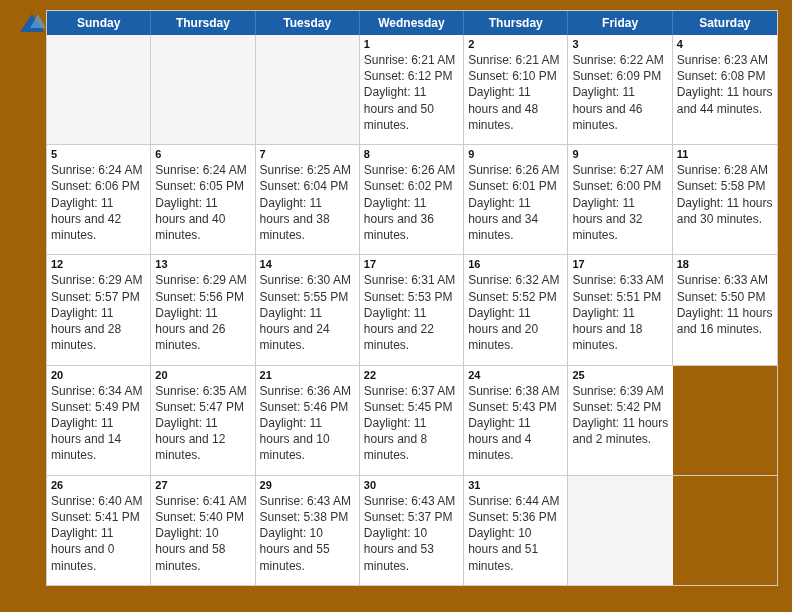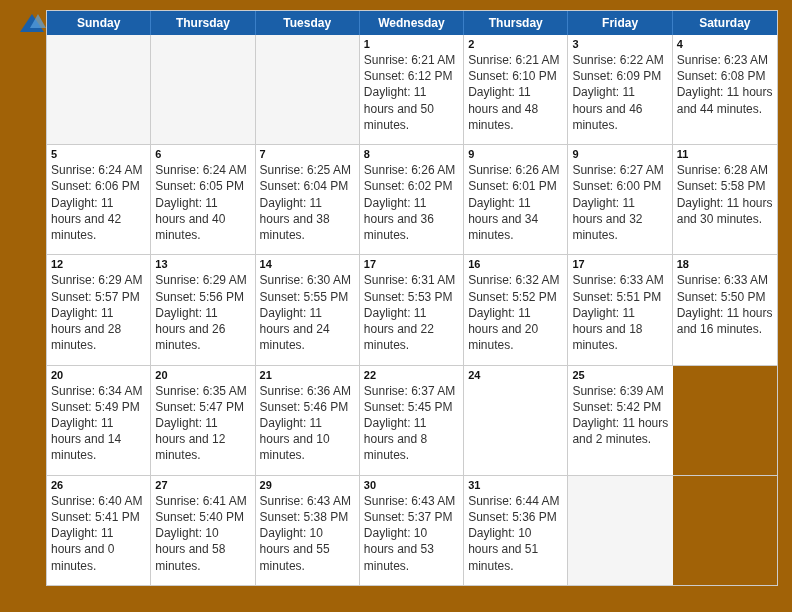--- a/index.html
+++ b/index.html
@@ -307,20 +307,24 @@
           </div>
           <div class="cal-cell">
             <span class="day-number">22</span>
             <div class="cell-text">Sunrise: 6:37 AM
 Sunset: 5:45 PM
 Daylight: 11 hours
 and 8 minutes.</div>
           </div>
           <div class="cal-cell">
             <span class="day-number">24</span>
+            <div class="cell-text">Sunrise: 6:38 AM
+Sunset: 5:43 PM
+Daylight: 11 hours
+and 4 minutes.</div>
           </div>
           <div class="cal-cell">
             <span class="day-number">25</span>
             <div class="cell-text">Sunrise: 6:39 AM
 Sunset: 5:42 PM
 Daylight: 11 hours
 and 2 minutes.</div>
           </div>
         </div>
         <div class="cal-row">

